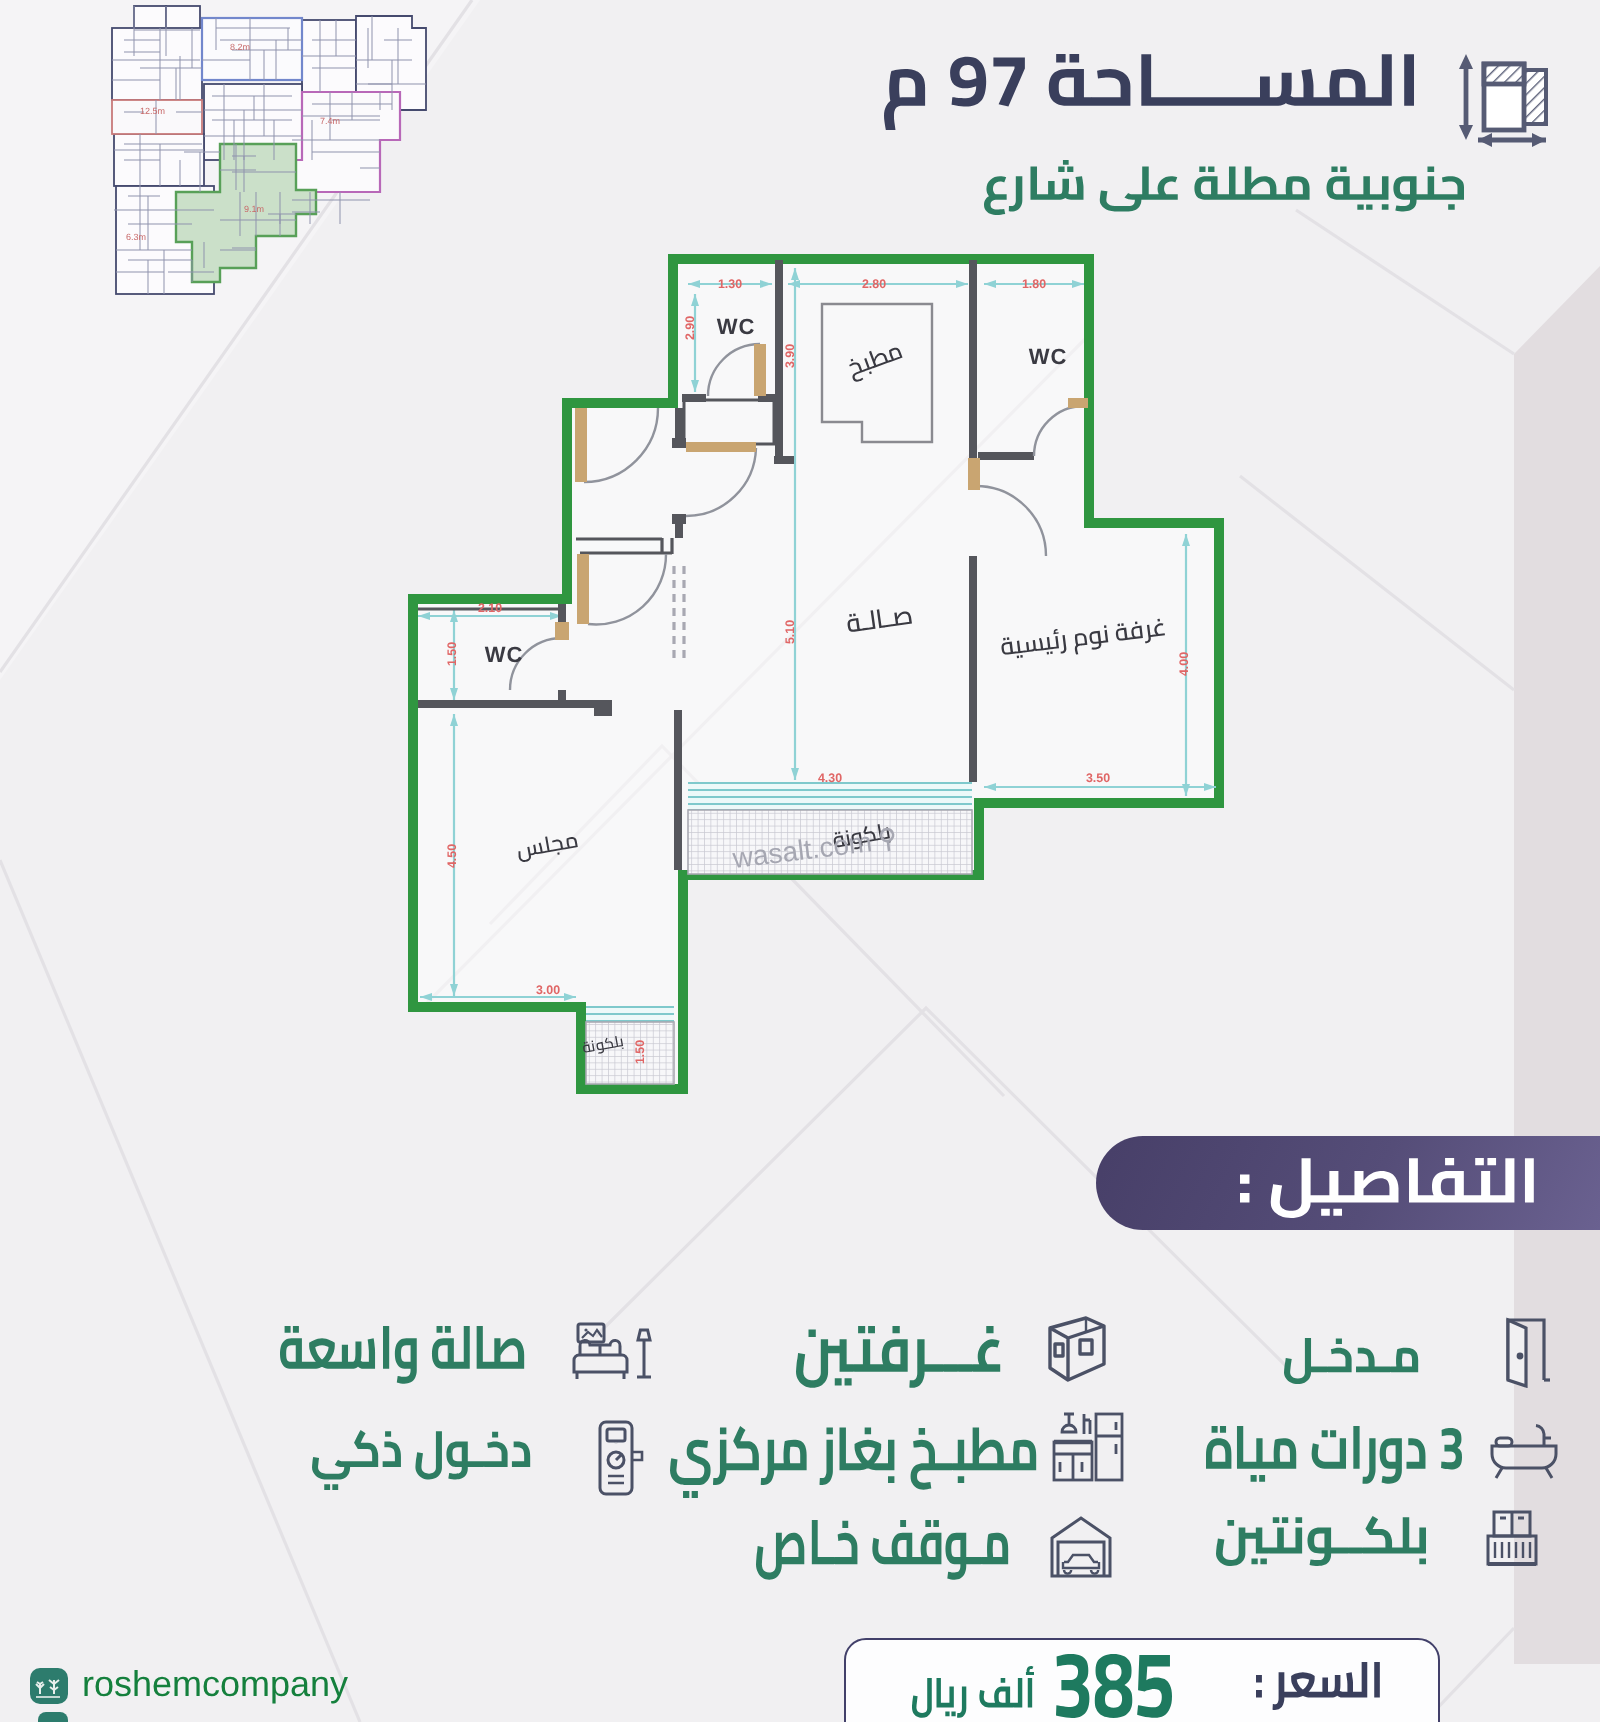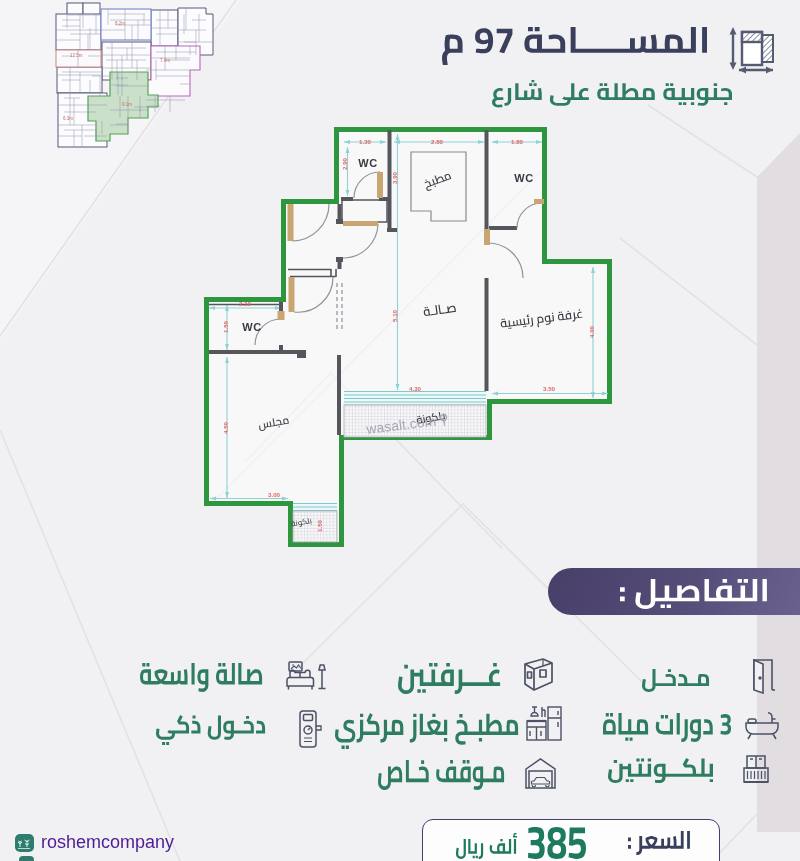--- a/index.html
+++ b/index.html
@@ -368,15 +368,15 @@
 </svg>
 
 <div class="abs" style="left:15px;top:834px;width:19px;height:18px;background:#2d7c6d;border-radius:5px"></div>
 <svg class="abs" style="left:15px;top:834px" width="19" height="18" viewBox="0 0 19 18">
 <g stroke="#e8efec" stroke-width="1" fill="none">
 <path d="M5,13 V8 M5,10 l-2,-2 M5,10 l2,-2 M5,8 l-1.5,-1 M5,8 l1.5,-1"></path>
 <path d="M12,13 V6 M12,8 l-2.5,-2 M12,8 l2.5,-2 M12,11 l-2,-1.5 M12,11 l2,-1.5"></path>
 <path d="M3,14.5 h12" stroke-width="0.8"></path>
 </g>
 </svg>
-<div class="abs" style="left:41px;top:832px;width:200px;height:22px;font-size:18px;color:#4c1d95;letter-spacing:0px">roshemcompany</div>
+<div class="abs" style="left:41px;top:832px;width:200px;height:22px;font-size:18px;color:#15803d;letter-spacing:0px">roshemcompany</div>
 
 <div class="abs" style="left:19px;top:856px;width:15px;height:12px;background:#2d7c6d;border-radius:4px"></div>
 
 </body></html>

